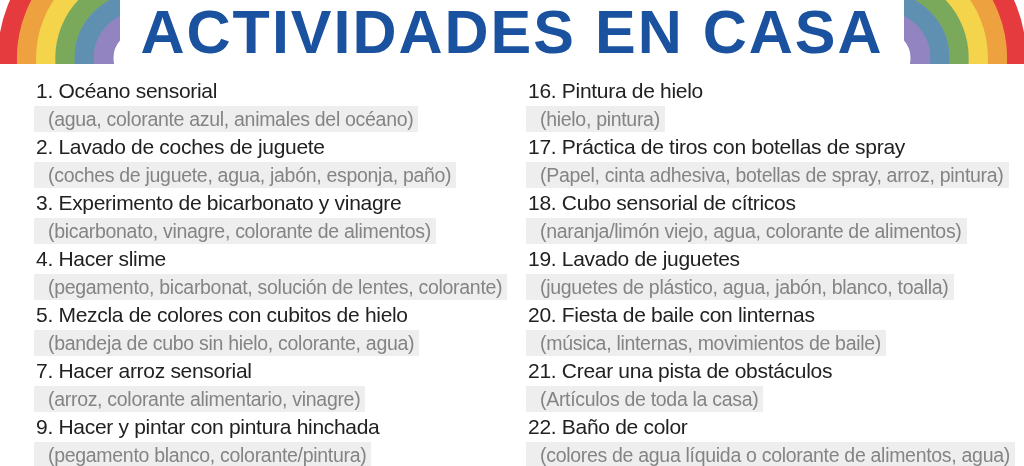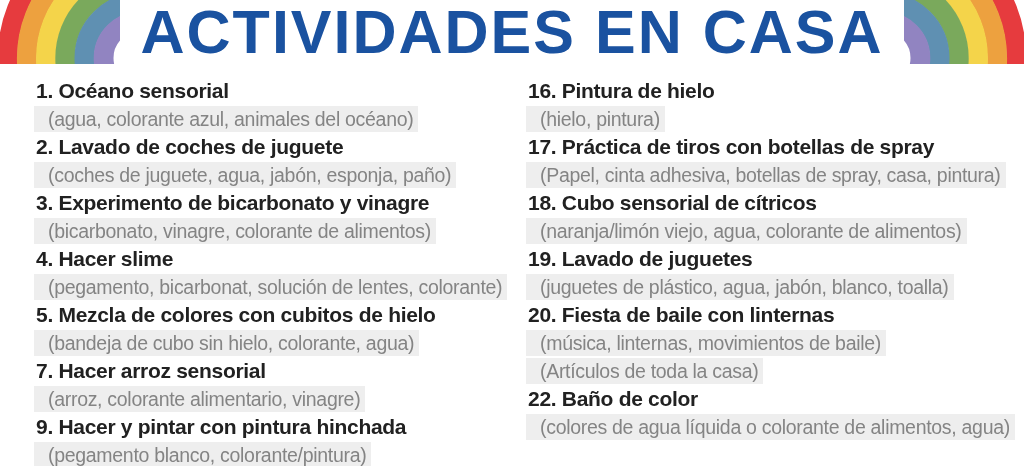--- a/index.html
+++ b/index.html
@@ -39,21 +39,21 @@
     top: 77px;
     left: 36px;
     display: flex;
     gap: 40px;
   }
   .col { width: 452px; }
   .item .h {
     height: 28px;
     line-height: 28px;
     font-size: 21px;
-    font-weight: 700;
+    font-weight: 400;
     letter-spacing: -0.3px;
     color: var(--heading-color, #212121);
     white-space: nowrap;
   }
   .item .ing-line {
     height: 28px;
     line-height: 28px;
     white-space: nowrap;
   }
   .item .ing {
@@ -125,35 +125,36 @@
           <div class="ing-line"><span class="ing">(pegamento blanco, colorante/pintura)</span></div>
         </div>
       </div>
     <div class="col">
         <div class="item">
           <div class="h">16. Pintura de hielo</div>
           <div class="ing-line"><span class="ing">(hielo, pintura)</span></div>
         </div>
         <div class="item">
           <div class="h">17. Práctica de tiros con botellas de spray</div>
-          <div class="ing-line"><span class="ing">(Papel, cinta adhesiva, botellas de spray, casa, pintura)</span></div>
+          <div class="ing-line"><span class="ing">(Papel, cinta adhesiva, botellas de spray, arroz, pintura)</span></div>
         </div>
         <div class="item">
           <div class="h">18. Cubo sensorial de cítricos</div>
           <div class="ing-line"><span class="ing">(naranja/limón viejo, agua, colorante de alimentos)</span></div>
         </div>
         <div class="item">
           <div class="h">19. Lavado de juguetes</div>
           <div class="ing-line"><span class="ing">(juguetes de plástico, agua, jabón, blanco, toalla)</span></div>
         </div>
         <div class="item">
           <div class="h">20. Fiesta de baile con linternas</div>
           <div class="ing-line"><span class="ing">(música, linternas, movimientos de baile)</span></div>
         </div>
         <div class="item">
+          <div class="h">21. Crear una pista de obstáculos</div>
           <div class="ing-line"><span class="ing">(Artículos de toda la casa)</span></div>
         </div>
         <div class="item">
           <div class="h">22. Baño de color</div>
           <div class="ing-line"><span class="ing">(colores de agua líquida o colorante de alimentos, agua)</span></div>
         </div>
       </div>
   </div>
 
 </div>

